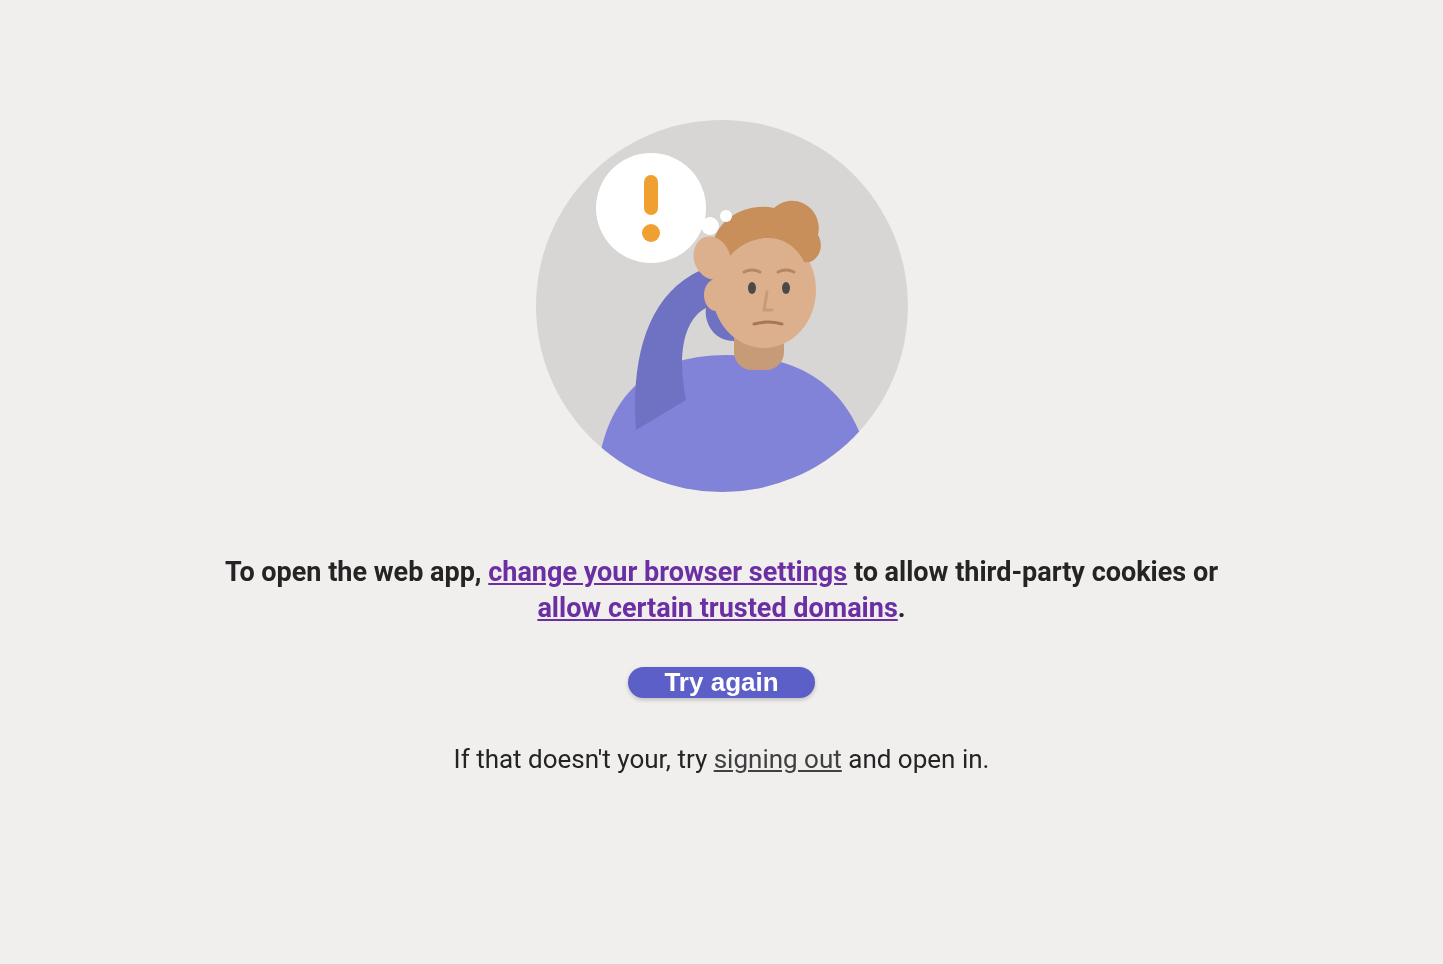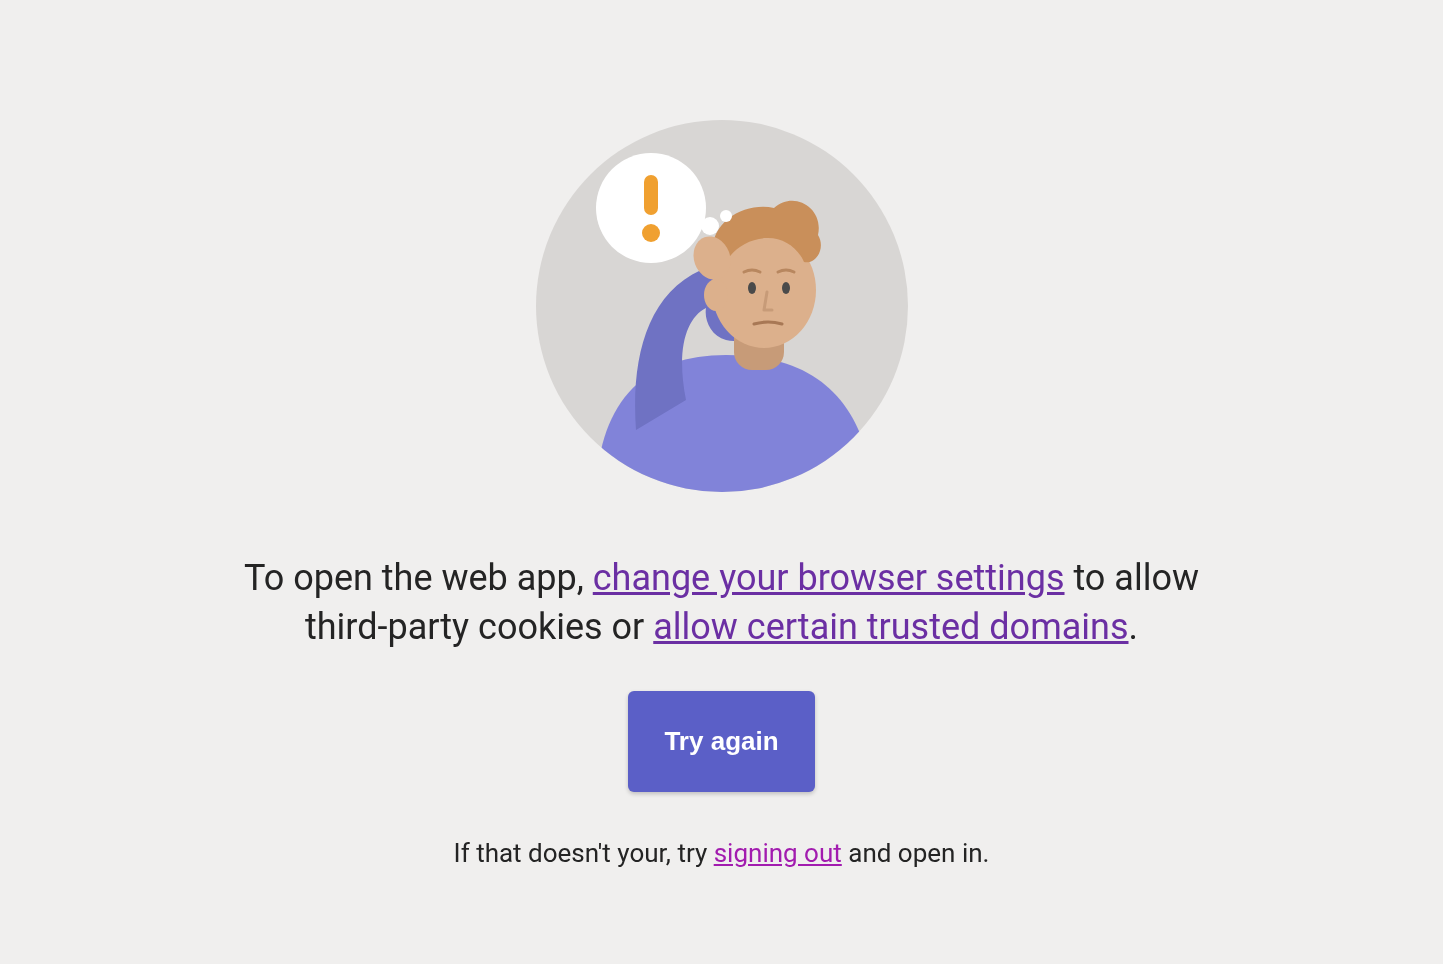--- a/index.html
+++ b/index.html
@@ -16,53 +16,53 @@
       flex-direction: column;
       align-items: center;
       padding-top: 120px;
     }
     .illustration {
       width: 372px;
       height: 372px;
       position: relative;
     }
     .heading {
-      font-size: 36px;
-      font-weight: 400;
+      font-size: 27px;
+      font-weight: 700;
       color: #242424;
       text-align: center;
       max-width: 1040px;
       line-height: 1.35;
       margin-top: 62px;
     }
     .heading a {
       color: #6b2fa3;
       text-decoration: underline;
     }
     .try-again-btn {
       margin-top: 40px;
       background-color: #5b5fc7;
       color: white;
       border: none;
       font-size: 26px;
       font-weight: 700;
-      padding: 35px 36px;
-      border-radius: 6px;
+      padding: 0 36px;
+      border-radius: 17px;
       cursor: pointer;
       box-shadow: 0 2px 4px rgba(0,0,0,0.2);
       text-align: right;
     }
     .subtext {
       margin-top: 46px;
       font-size: 26px;
       color: #242424;
       text-align: center;
     }
     .subtext a {
-      color: #a21caf;
+      color: #404040;
       text-decoration: underline;
     }
   </style>
 </head>
 <body>
 
 <div class="illustration">
   <svg viewBox="0 0 372 372" width="372" height="372">
     <defs>
       <clipPath id="circleClip">

